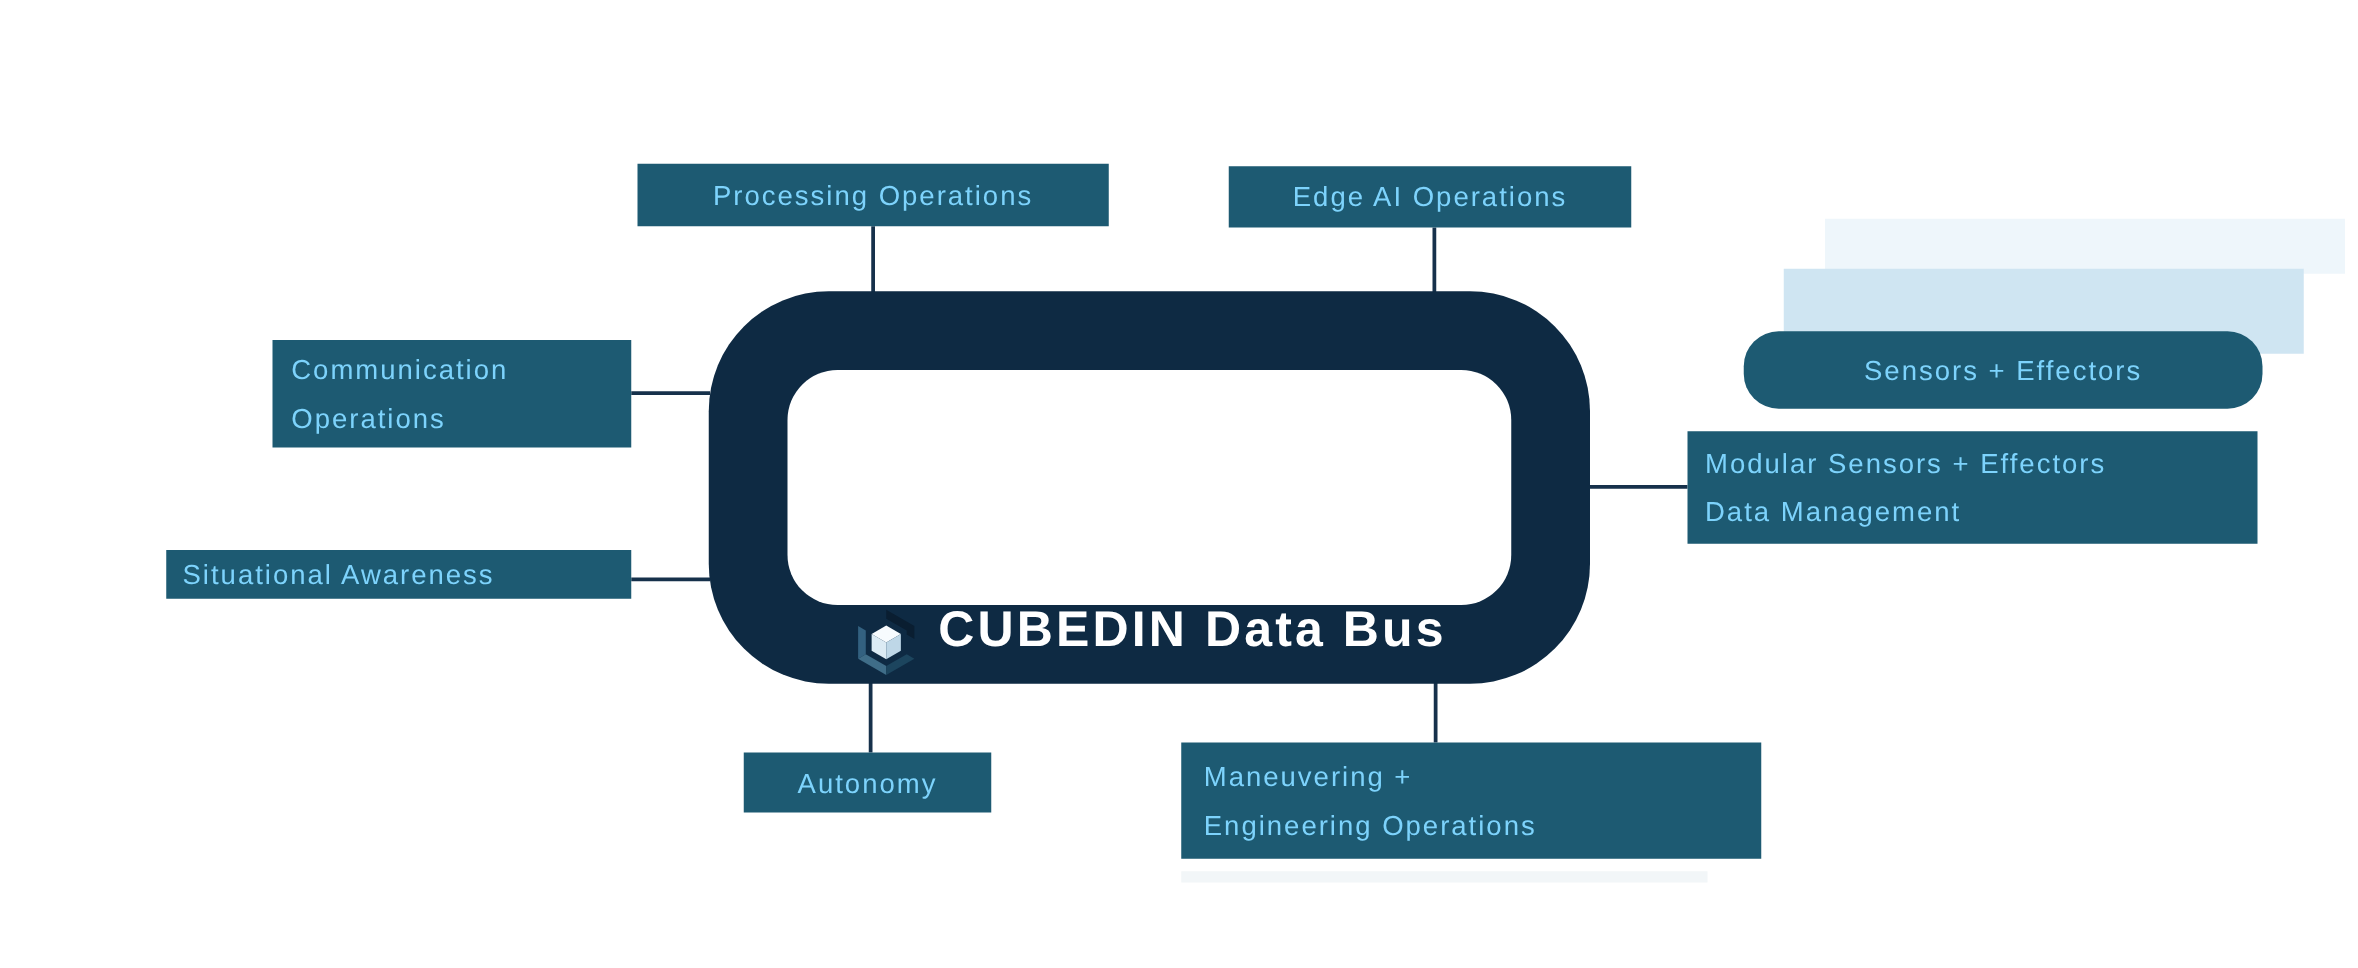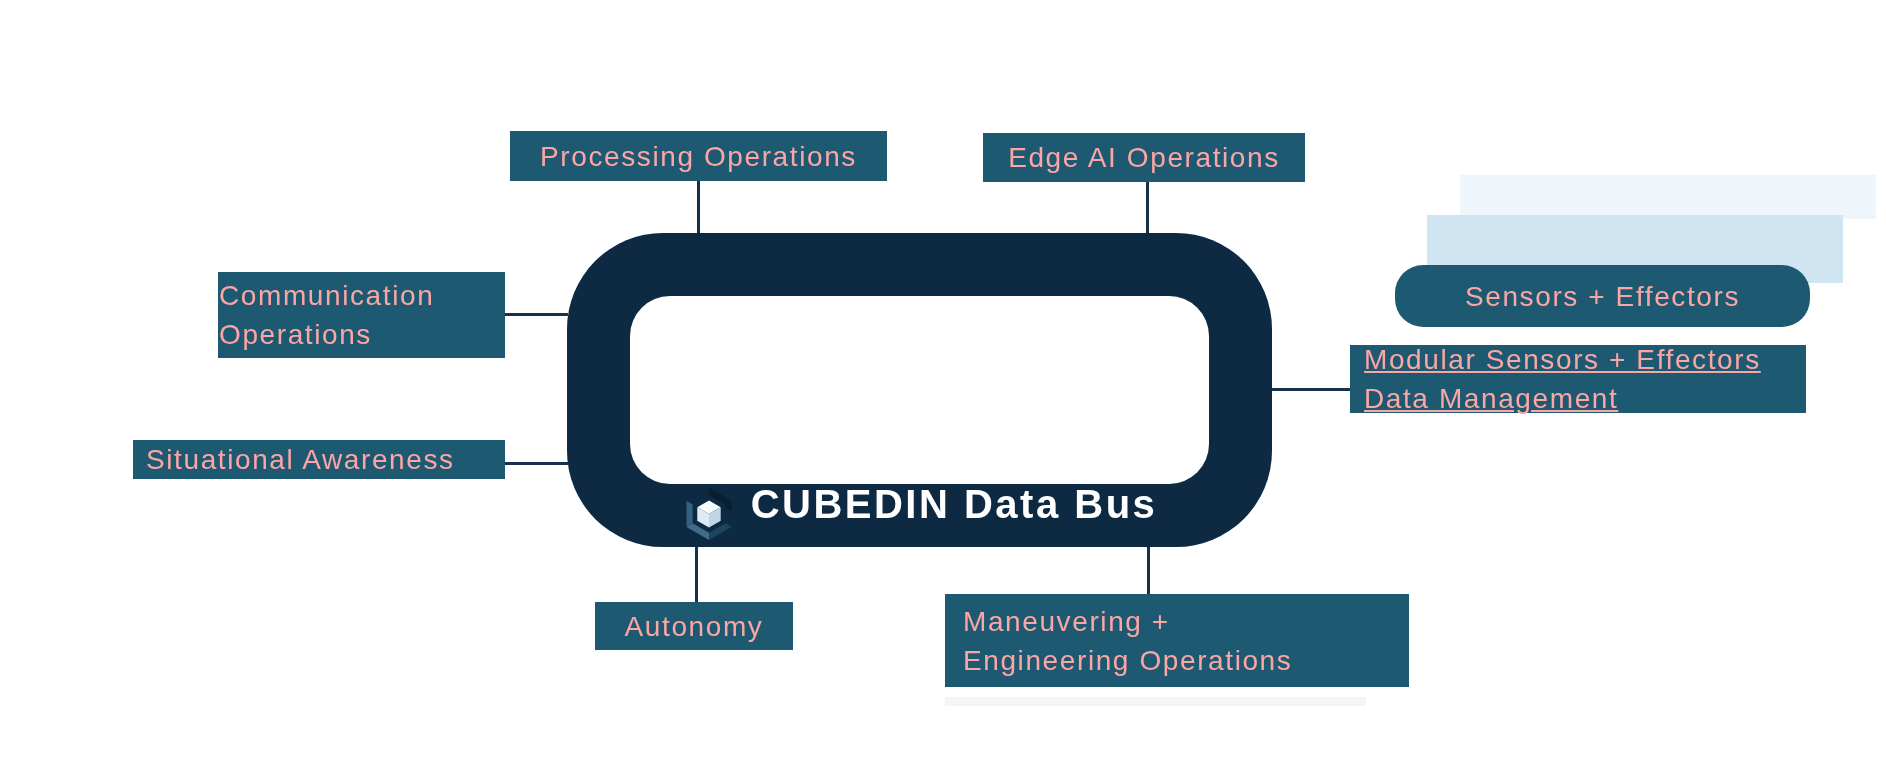--- a/index.html
+++ b/index.html
@@ -34,35 +34,35 @@
   .link{position:absolute;background:#16314b;}
   .link-processing{left:697px;top:181px;width:3px;height:53px;}
   .link-edgeai{left:1146px;top:182px;width:3px;height:52px;}
   .link-comm{left:505px;top:313px;width:63px;height:3px;}
   .link-sit{left:505px;top:462px;width:63px;height:3px;}
   .link-autonomy{left:695px;top:546px;width:3px;height:56px;}
   .link-maneuver{left:1147px;top:546px;width:3px;height:48px;}
   .link-modular{left:1271px;top:388px;width:79px;height:3px;}
   
   .node{
-    position:absolute;background:#1d5a72;color:#fca5a5;
-    font-size:28px;letter-spacing:1.6px;
+    position:absolute;background:#1d5a72;color:#7dd3fc;
+    font-size:22px;letter-spacing:1.6px;
     display:flex;flex-direction:column;justify-content:center;
     box-sizing:border-box;white-space:nowrap;
   }
   .node.center{align-items:center;}
   .node .line{line-height:39px;}
   .node-processing{left:510px;top:131px;width:377px;height:50px;}
   .node-edgeai{left:983px;top:133px;width:322px;height:49px;}
-  .node-comm{left:218px;top:272px;width:287px;height:86px;padding-left:1px;}
+  .node-comm{left:218px;top:272px;width:287px;height:86px;padding-left:15px;}
   .node-sit{left:133px;top:440px;width:372px;height:39px;padding-left:13px;}
   .node-autonomy{left:595px;top:602px;width:198px;height:48px;}
   .node-maneuver{left:945px;top:594px;width:464px;height:93px;padding-left:18px;}
   .node-sensors{left:1395px;top:265px;width:415px;height:62px;border-radius:28px;}
-  .node-modular{left:1350px;top:345px;width:456px;height:68px;padding-left:14px;text-decoration:underline;}
+  .node-modular{left:1350px;top:345px;width:456px;height:90px;padding-left:14px;}
 </style>
 </head>
 <body>
 
 <div class="canvas">
 
   <div class="decor decor-pale"></div>
   <div class="decor decor-blue"></div>
   <div class="decor decor-strip"></div>
 

